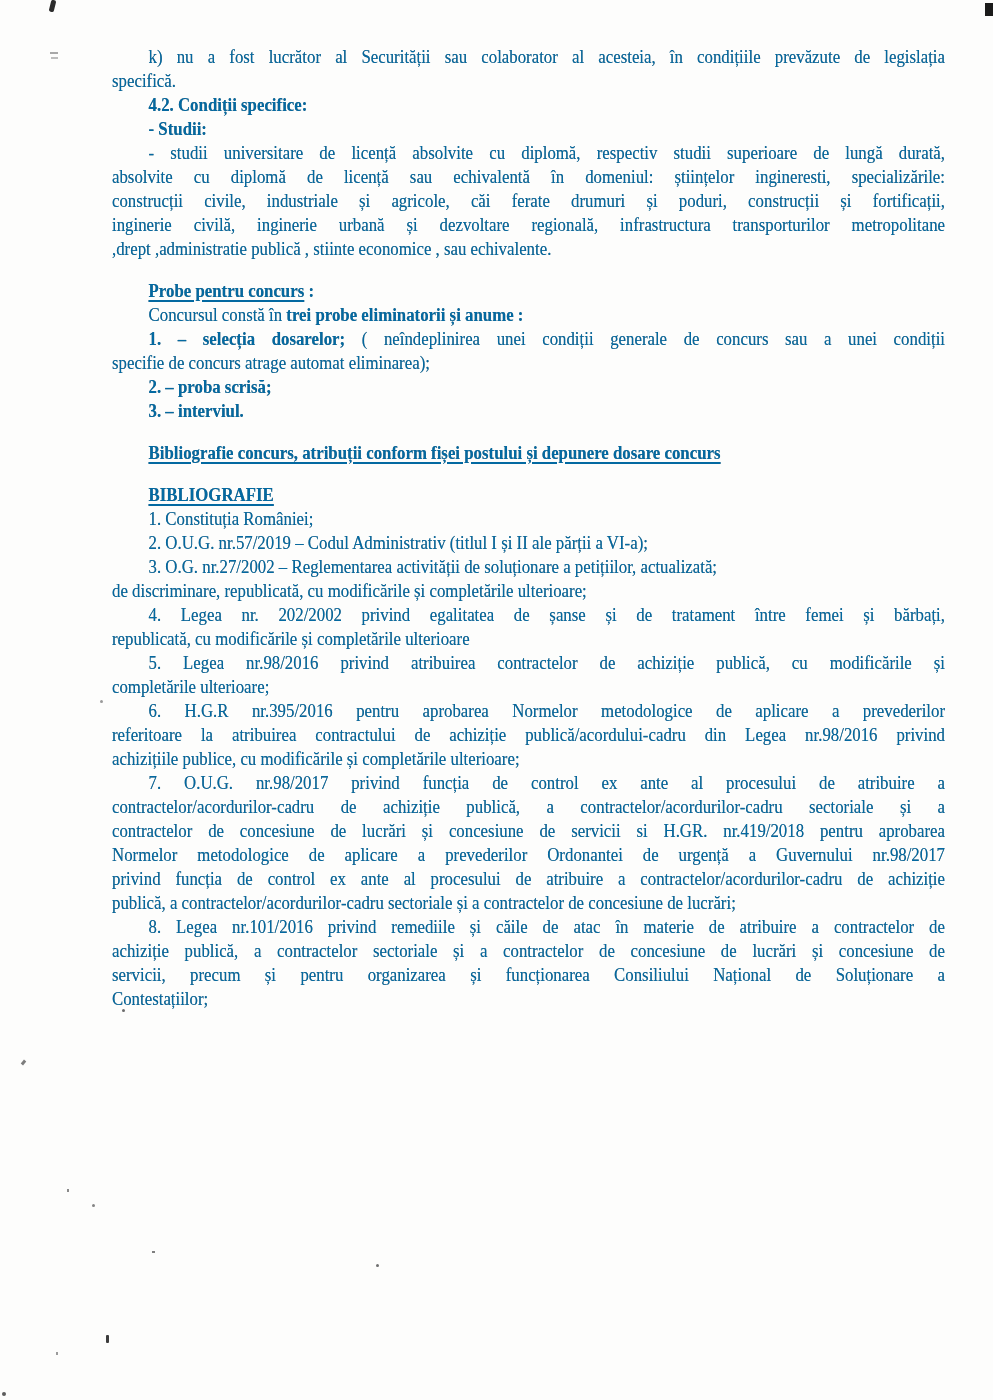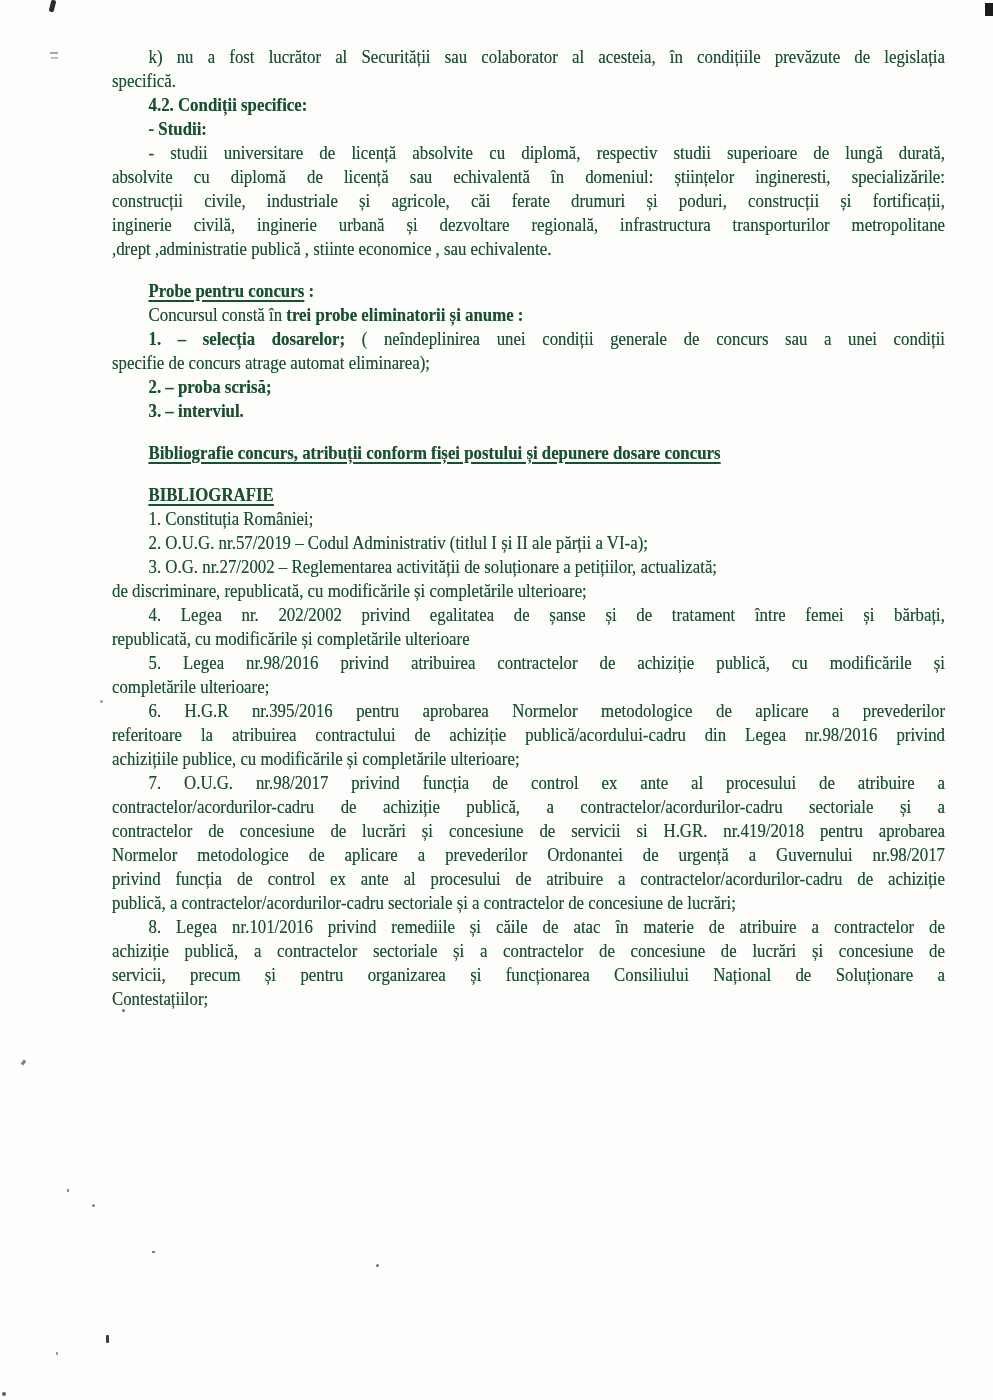--- a/index.html
+++ b/index.html
@@ -2,21 +2,21 @@
 <html><head>
 <meta charset="utf-8">
 <style>
   html,body{margin:0;padding:0;background:#e9e9e9;}
   .page{
     position:relative;
     width:993px;height:1400px;
     background:#fdfdfc;
     overflow:hidden;
     font-family:"Liberation Serif","DejaVu Serif",serif;
-    color:#14532d;
+    color:#0369a1;
   }
   .doc{
     position:absolute;left:112px;top:44px;width:980px;
     transform:scaleX(0.85);transform-origin:0 0;
     font-size:19.8px;line-height:24px;
     text-shadow:0 0 0.6px rgba(25,25,25,0.5);
   }
   .para{margin:0;padding:0;}
   .line{min-height:24px;text-align:left;}
   .line.indent{text-indent:43px;}

